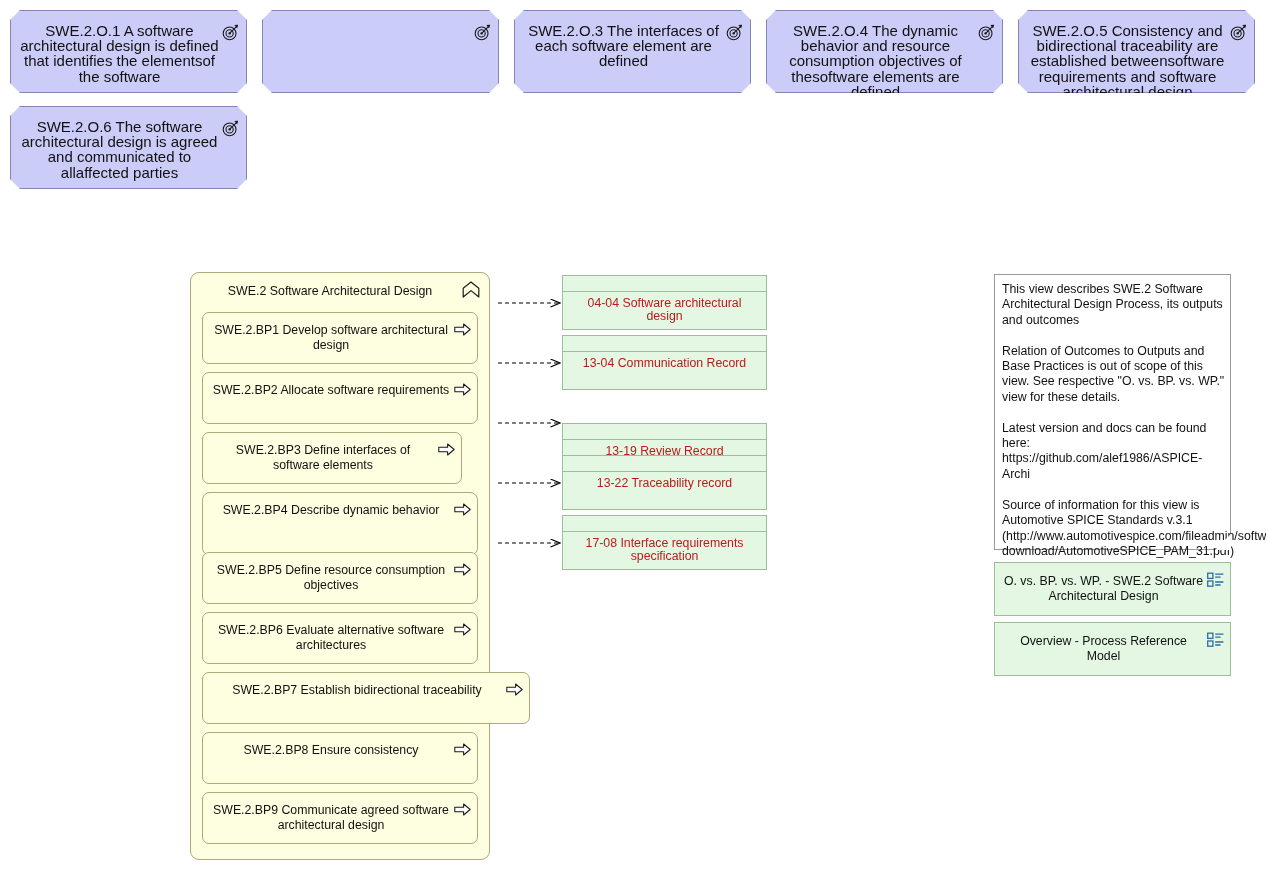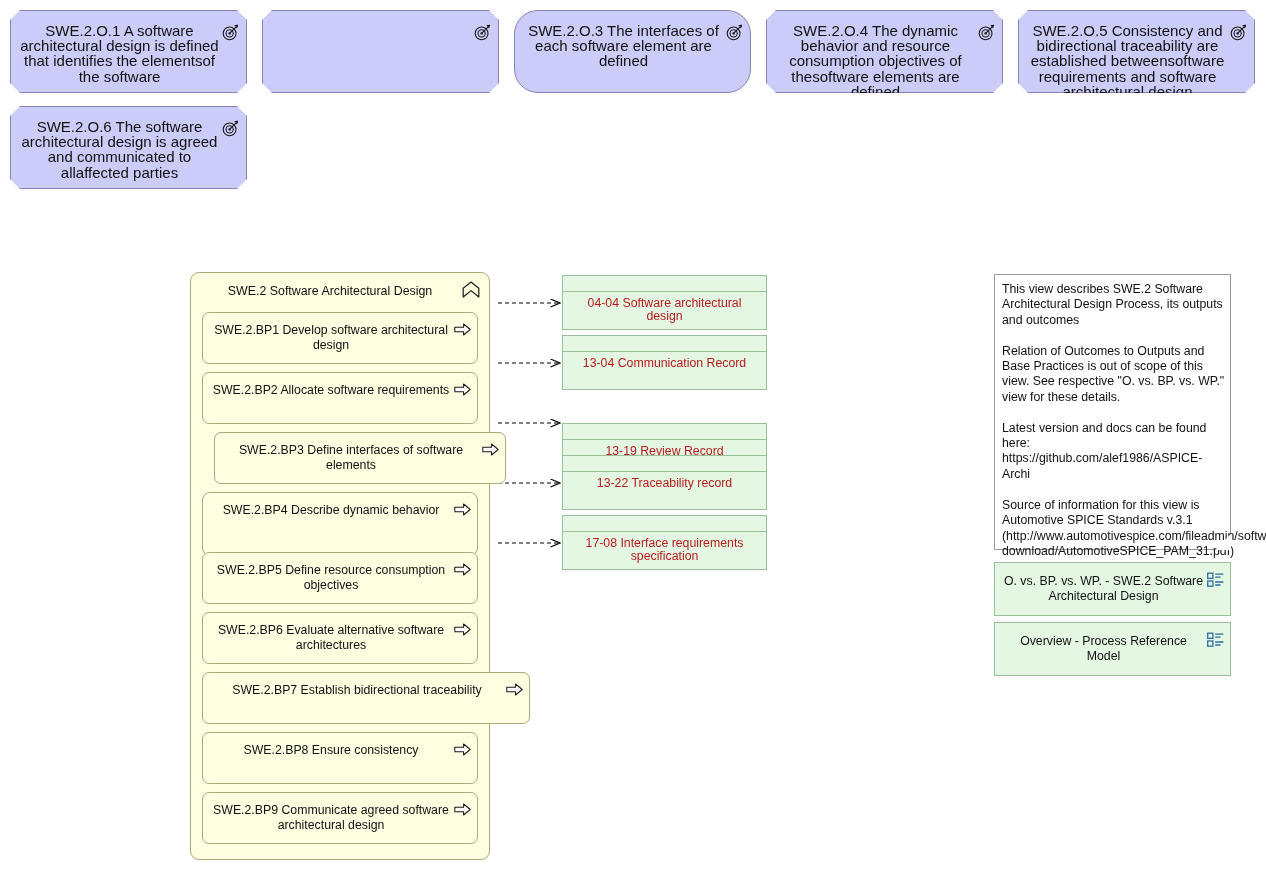--- a/index.html
+++ b/index.html
@@ -238,21 +238,21 @@
       </div>
       <div class="outcome" style="left: 262px; top: 10px; width: 237px; height: 83px;">
         <svg class="goal-icon" viewBox="0 0 17 17" xmlns="http://www.w3.org/2000/svg">
           <circle cx="7.6" cy="9.4" r="6.4" fill="none" stroke="#1a1a1a" stroke-width="1.1"></circle>
           <circle cx="7.6" cy="9.4" r="3.6" fill="none" stroke="#1a1a1a" stroke-width="1.1"></circle>
           <circle cx="7.6" cy="9.4" r="1.2" fill="#1a1a1a"></circle>
           <path d="M7.6,9.4 L15.4,1.6" stroke="#1a1a1a" stroke-width="1.1" fill="none"></path>
           <path d="M12.4,1.0 L16.2,0.8 L15.0,4.4 Z" fill="#1a1a1a"></path>
         </svg>
       </div>
-      <div class="outcome" style="left: 514px; top: 10px; width: 237px; height: 83px; border-radius: 24px;">
+      <div class="outcome" style="left: 514px; top: 10px; width: 237px; height: 83px;">
         <div class="outcome-label">SWE.2.O.3 The interfaces of each software element are defined</div>
         <svg class="goal-icon" viewBox="0 0 17 17" xmlns="http://www.w3.org/2000/svg">
           <circle cx="7.6" cy="9.4" r="6.4" fill="none" stroke="#1a1a1a" stroke-width="1.1"></circle>
           <circle cx="7.6" cy="9.4" r="3.6" fill="none" stroke="#1a1a1a" stroke-width="1.1"></circle>
           <circle cx="7.6" cy="9.4" r="1.2" fill="#1a1a1a"></circle>
           <path d="M7.6,9.4 L15.4,1.6" stroke="#1a1a1a" stroke-width="1.1" fill="none"></path>
           <path d="M12.4,1.0 L16.2,0.8 L15.0,4.4 Z" fill="#1a1a1a"></path>
         </svg>
       </div>
       <div class="outcome" style="left: 766px; top: 10px; width: 237px; height: 83px;">
@@ -302,21 +302,21 @@
         <svg class="bp-icon" viewBox="0 0 17 13" xmlns="http://www.w3.org/2000/svg">
           <path d="M0.8,4.2 L9.6,4.2 L9.6,1.0 L16.2,6.5 L9.6,12.0 L9.6,8.8 L0.8,8.8 Z" fill="#ffffff" stroke="#1a1a1a" stroke-width="1.05" stroke-linejoin="round"></path>
         </svg>
       </div>
       <div class="bp" style="left: 202px; top: 372px; width: 276px; height: 52px;">
         <div class="bp-label">SWE.2.BP2 Allocate software requirements</div>
         <svg class="bp-icon" viewBox="0 0 17 13" xmlns="http://www.w3.org/2000/svg">
           <path d="M0.8,4.2 L9.6,4.2 L9.6,1.0 L16.2,6.5 L9.6,12.0 L9.6,8.8 L0.8,8.8 Z" fill="#ffffff" stroke="#1a1a1a" stroke-width="1.05" stroke-linejoin="round"></path>
         </svg>
       </div>
-      <div class="bp" style="left: 214px; top: 432px; width: 292px; height: 52px;">
+      <div class="bp" style="left: 202px; top: 432px; width: 260px; height: 52px;">
         <div class="bp-label">SWE.2.BP3 Define interfaces of software elements</div>
         <svg class="bp-icon" viewBox="0 0 17 13" xmlns="http://www.w3.org/2000/svg">
           <path d="M0.8,4.2 L9.6,4.2 L9.6,1.0 L16.2,6.5 L9.6,12.0 L9.6,8.8 L0.8,8.8 Z" fill="#ffffff" stroke="#1a1a1a" stroke-width="1.05" stroke-linejoin="round"></path>
         </svg>
       </div>
       <div class="bp" style="left: 202px; top: 492px; width: 276px; height: 64px; border-radius: 8px;">
         <div class="bp-label">SWE.2.BP4 Describe dynamic behavior</div>
         <svg class="bp-icon" viewBox="0 0 17 13" xmlns="http://www.w3.org/2000/svg">
           <path d="M0.8,4.2 L9.6,4.2 L9.6,1.0 L16.2,6.5 L9.6,12.0 L9.6,8.8 L0.8,8.8 Z" fill="#ffffff" stroke="#1a1a1a" stroke-width="1.05" stroke-linejoin="round"></path>
         </svg>

